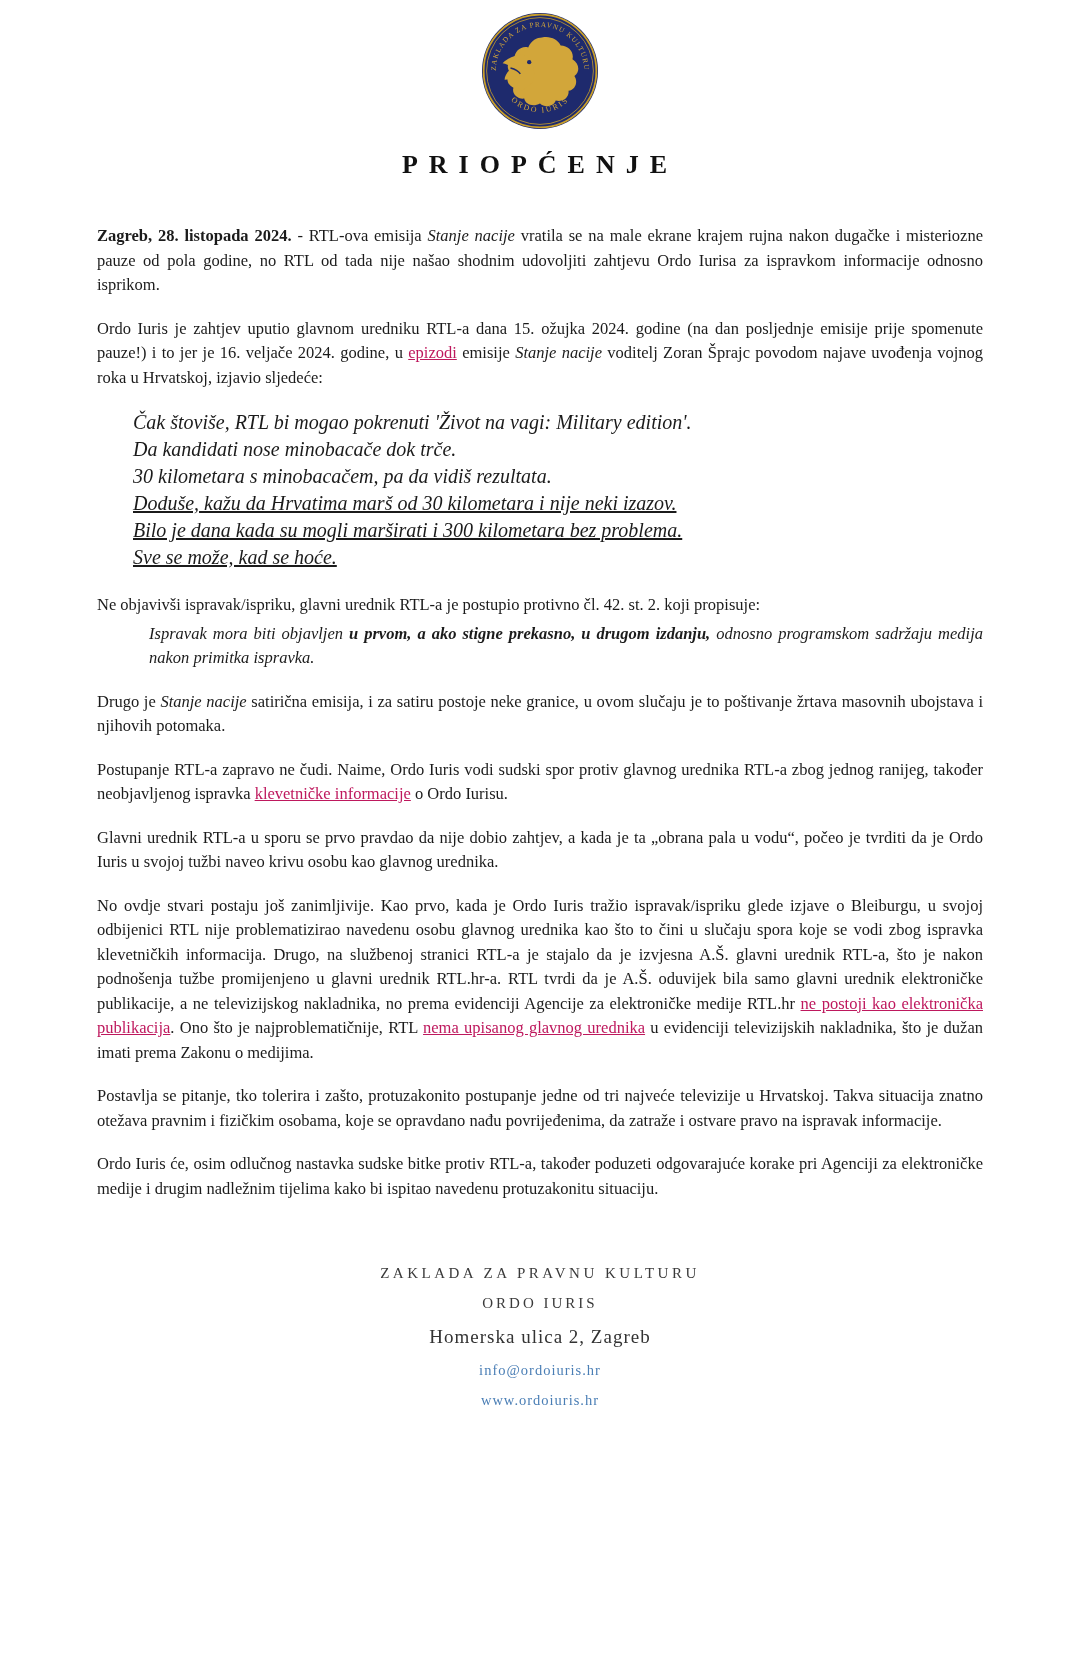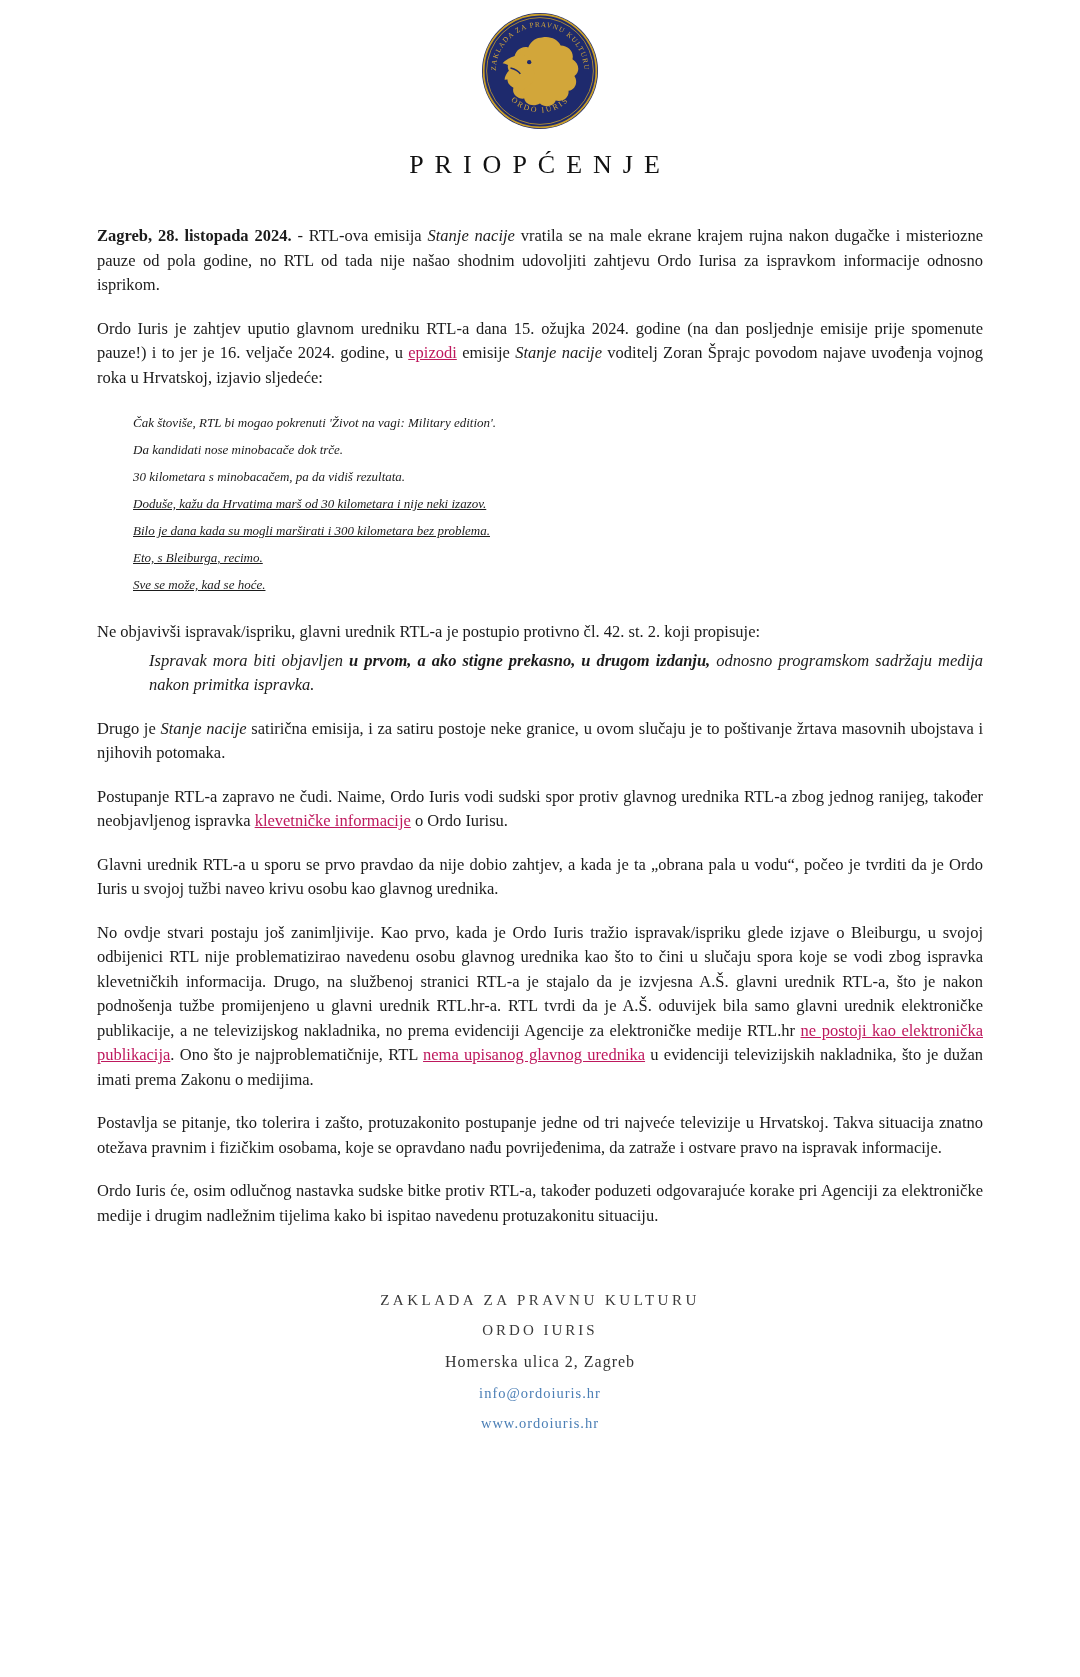--- a/index.html
+++ b/index.html
@@ -11,21 +11,21 @@
     overflow: hidden;
     font-family: "Liberation Serif", serif;
     color: #1b1b1b;
   }
   .logo-wrap {
     padding-top: 12px;
     text-align: center;
   }
   .doc-title {
     text-align: center;
-    font-weight: normal;
+    font-weight: bold;
     font-size: 26px;
     letter-spacing: 11px;
     margin-top: 16px;
     color: #111;
   }
   .content {
     padding: 0 97px;
     margin-top: 44px;
     font-size: 16.5px;
     line-height: 24.5px;
@@ -36,21 +36,21 @@
   .i  { font-style: italic; }
   .bi { font-weight: bold; font-style: italic; }
   .link {
     color: #be185d;
     text-decoration: underline;
     cursor: pointer;
   }
   .quote-block {
     margin: 0 0 22px 36px;
     font-style: italic;
-    font-size: 13px;
+    font-size: 20px;
     line-height: 27px;
     text-align: left;
   }
   .qline { }
   .qline.u { text-decoration: underline; }
   .law {
     margin: 0 0 19px 52px;
     font-style: italic;
     text-align: justify;
   }
@@ -63,21 +63,21 @@
     font-size: 15px;
     letter-spacing: 3.5px;
     margin-bottom: 13px;
   }
   .footer .name {
     font-size: 15px;
     letter-spacing: 3px;
     margin-bottom: 14px;
   }
   .footer .addr {
-    font-size: 16px;
+    font-size: 19px;
     letter-spacing: 1px;
     margin-bottom: 14px;
     color: #333;
   }
   .footer .flink {
     display: block;
     font-size: 14.5px;
     letter-spacing: 1px;
     margin-bottom: 13px;
     color: #4a7eb5;
@@ -120,21 +120,20 @@
     <p class="para"><span class="b">Zagreb, 28. listopada 2024.</span><span> - RTL-ova emisija </span><span class="i">Stanje nacije</span><span> vratila se na male ekrane krajem rujna nakon dugačke i misteriozne pauze od pola godine, no RTL od tada nije našao shodnim udovoljiti zahtjevu Ordo Iurisa za ispravkom informacije odnosno isprikom.</span></p>
 
     <p class="para"><span>Ordo Iuris je zahtjev uputio glavnom uredniku RTL-a dana 15. ožujka 2024. godine (na dan posljednje emisije prije spomenute pauze!) i to jer je 16. veljače 2024. godine, u </span><a class="link">epizodi</a><span> emisije </span><span class="i">Stanje nacije</span><span> voditelj Zoran Šprajc povodom najave uvođenja vojnog roka u Hrvatskoj, izjavio sljedeće:</span></p>
 
     <div class="quote-block">
       <div class="qline">Čak štoviše, RTL bi mogao pokrenuti 'Život na vagi: Military edition'.</div>
       <div class="qline">Da kandidati nose minobacače dok trče.</div>
       <div class="qline">30 kilometara s minobacačem, pa da vidiš rezultata.</div>
       <div class="qline u">Doduše, kažu da Hrvatima marš od 30 kilometara i nije neki izazov.</div>
       <div class="qline u">Bilo je dana kada su mogli marširati i 300 kilometara bez problema.</div>
-      <div class="qline u">Eto, s Bleiburga, recimo.</div>
       <div class="qline u">Sve se može, kad se hoće.</div>
     </div>
 
     <p class="para" style="margin-bottom:4px;"><span>Ne objavivši ispravak/ispriku, glavni urednik RTL-a je postupio protivno čl. 42. st. 2. koji propisuje:</span></p>
 
     <p class="law"><span>Ispravak mora biti objavljen </span><span class="bi">u prvom, a ako stigne prekasno, u drugom izdanju,</span><span> odnosno programskom sadržaju medija nakon primitka ispravka.</span></p>
 
     <p class="para"><span>Drugo je </span><span class="i">Stanje nacije</span><span> satirična emisija, i za satiru postoje neke granice, u ovom slučaju je to poštivanje žrtava masovnih ubojstava i njihovih potomaka.</span></p>
 
     <p class="para"><span>Postupanje RTL-a zapravo ne čudi. Naime, Ordo Iuris vodi sudski spor protiv glavnog urednika RTL-a zbog jednog ranijeg, također neobjavljenog ispravka </span><a class="link">klevetničke informacije</a><span> o Ordo Iurisu.</span></p>

